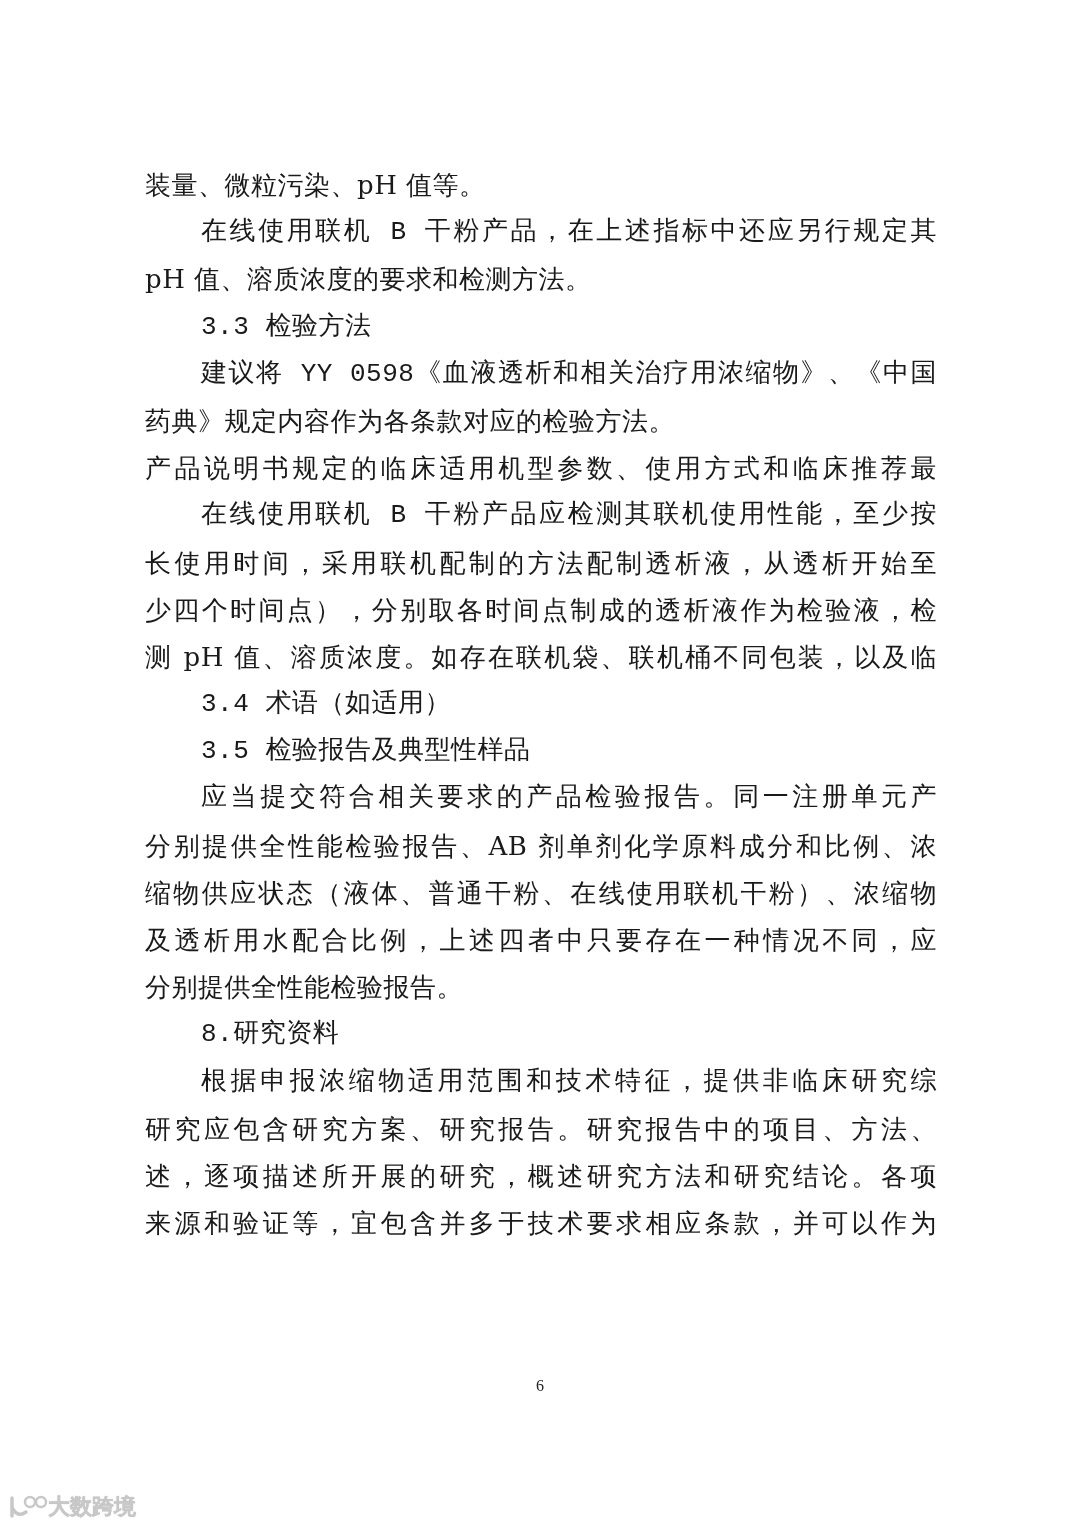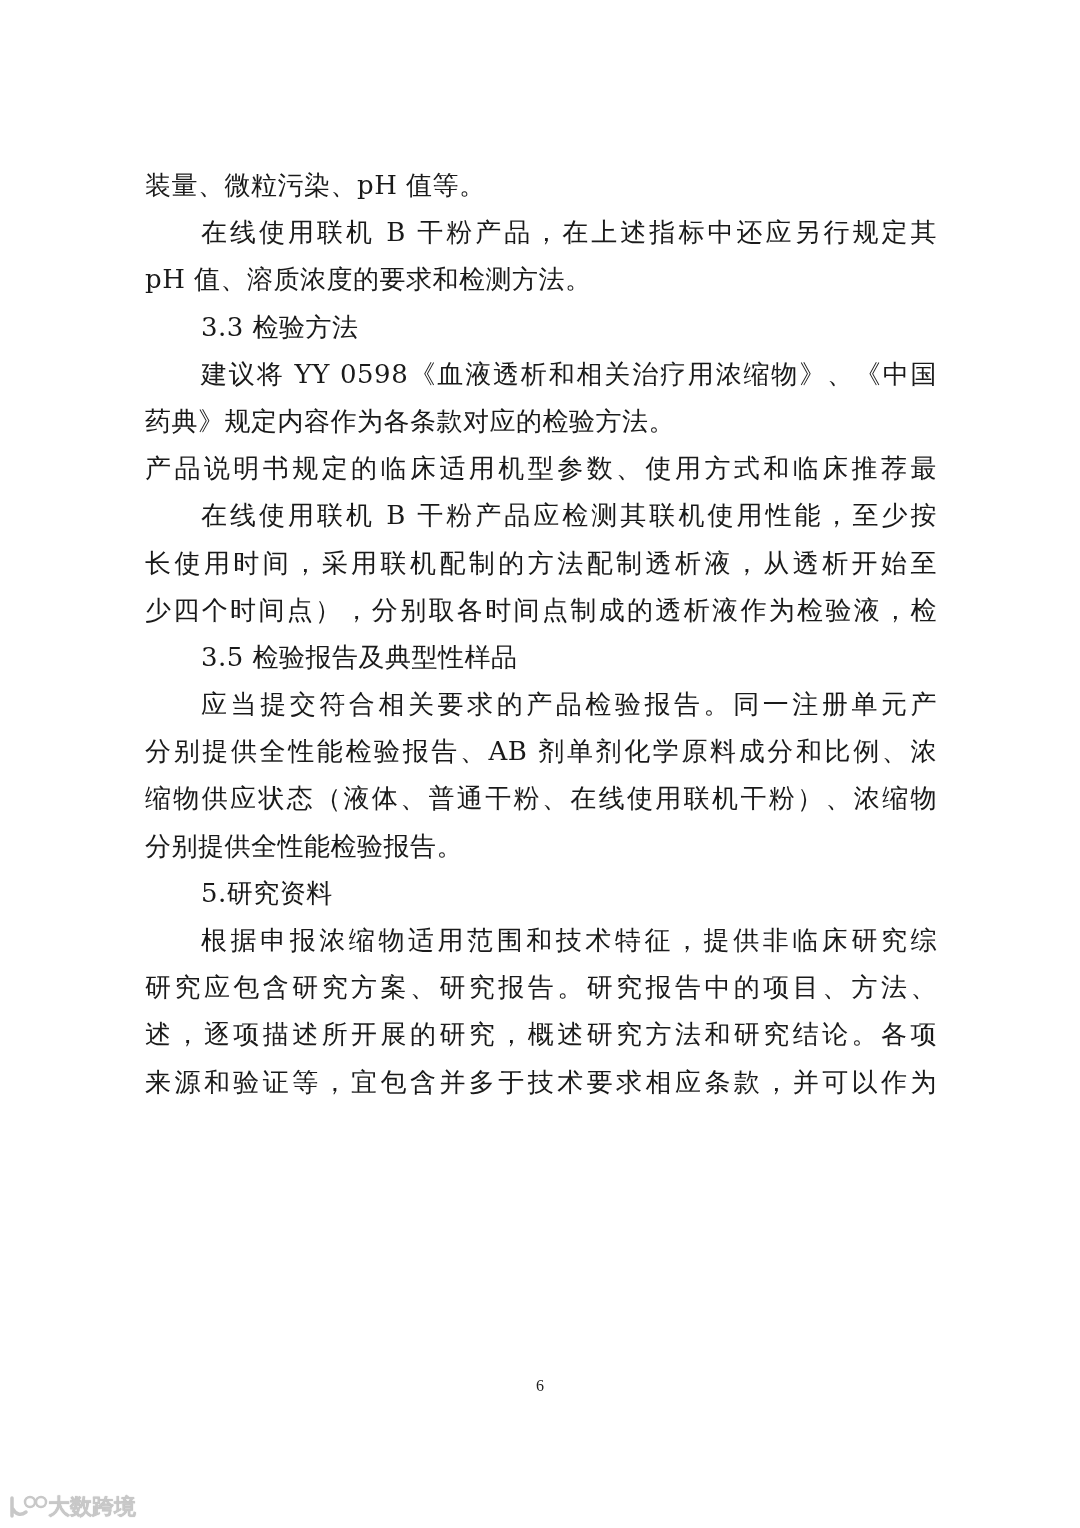--- a/index.html
+++ b/index.html
@@ -3,21 +3,21 @@
 <meta charset="utf-8">
 <style>
   html, body { margin:0; padding:0; background:#ffffff; }
   body { width:1080px; height:1528px; position:relative; overflow:hidden;
          font-family:"DejaVu Serif","Liberation Serif",serif; color:#1a1a1a; }
   .page { position:absolute; left:0; top:0; width:1080px; height:1096px; background:#fff; }
   .content { position:absolute; left:145px; top:162px; width:792px; }
   .line { display:block; height:47.2px; line-height:47.2px; font-size:26px;
           white-space:nowrap; text-align:justify; text-align-last:justify; letter-spacing:0.5px; }
   .line.last { text-align-last:left; }
-  .indent { padding-left:56px; }
+  .indent { padding-left:56px;font-family:Liberation Mono, monospace; }
   .page-number { position:absolute; top:1377px; left:0; width:1080px; text-align:center;
                  font-size:16px; font-family:"Liberation Serif",serif; color:#222; }
   .watermark { position:absolute; left:8px; top:1492px; display:flex; align-items:center;
                gap:0; color:#c8c8c8; font-family:"DejaVu Sans",sans-serif; font-size:22px;
                font-weight:bold; text-shadow:0 0 1px #aaa; }
   .wm-logo { width:40px; height:26px; position:relative; }
 </style>
 </head>
 <body>
 
@@ -26,26 +26,29 @@
       <span class="line last">装量、微粒污染、pH 值等。</span>
       <span class="line indent">在线使用联机 B 干粉产品，在上述指标中还应另行规定其</span>
       <span class="line last">pH 值、溶质浓度的要求和检测方法。</span>
       <span class="line indent last">3.3 检验方法</span>
       <span class="line indent">建议将 YY 0598《血液透析和相关治疗用浓缩物》、《中国</span>
       <span class="line last">药典》规定内容作为各条款对应的检验方法。</span>
       <span class="line">产品说明书规定的临床适用机型参数、使用方式和临床推荐最</span>
       <span class="line indent">在线使用联机 B 干粉产品应检测其联机使用性能，至少按</span>
       <span class="line">长使用时间，采用联机配制的方法配制透析液，从透析开始至</span>
       <span class="line">少四个时间点），分别取各时间点制成的透析液作为检验液，检</span>
+      <span class="line">测 pH 值、溶质浓度。如存在联机袋、联机桶不同包装，以及临</span>
+      <span class="line indent last">3.4 术语（如适用）</span>
       <span class="line indent last">3.5 检验报告及典型性样品</span>
       <span class="line indent">应当提交符合相关要求的产品检验报告。同一注册单元产</span>
       <span class="line">分别提供全性能检验报告、AB 剂单剂化学原料成分和比例、浓</span>
       <span class="line">缩物供应状态（液体、普通干粉、在线使用联机干粉）、浓缩物</span>
+      <span class="line">及透析用水配合比例，上述四者中只要存在一种情况不同，应</span>
       <span class="line last">分别提供全性能检验报告。</span>
-      <span class="line indent last">5.研究资料</span>
+      <span class="line indent last">8.研究资料</span>
       <span class="line indent">根据申报浓缩物适用范围和技术特征，提供非临床研究综</span>
       <span class="line">研究应包含研究方案、研究报告。研究报告中的项目、方法、</span>
       <span class="line">述，逐项描述所开展的研究，概述研究方法和研究结论。各项</span>
       <span class="line">来源和验证等，宜包含并多于技术要求相应条款，并可以作为</span>
     </div>
   <div class="page-number">6</div>
   <div class="watermark">
     <span class="wm-logo">
       <svg width="40" height="26" viewBox="0 0 40 26">
         <path d="M4 4 L4 22 M4 14 Q10 24 18 18" stroke="#c8c8c8" stroke-width="3.5" fill="none" stroke-linecap="round"></path>

